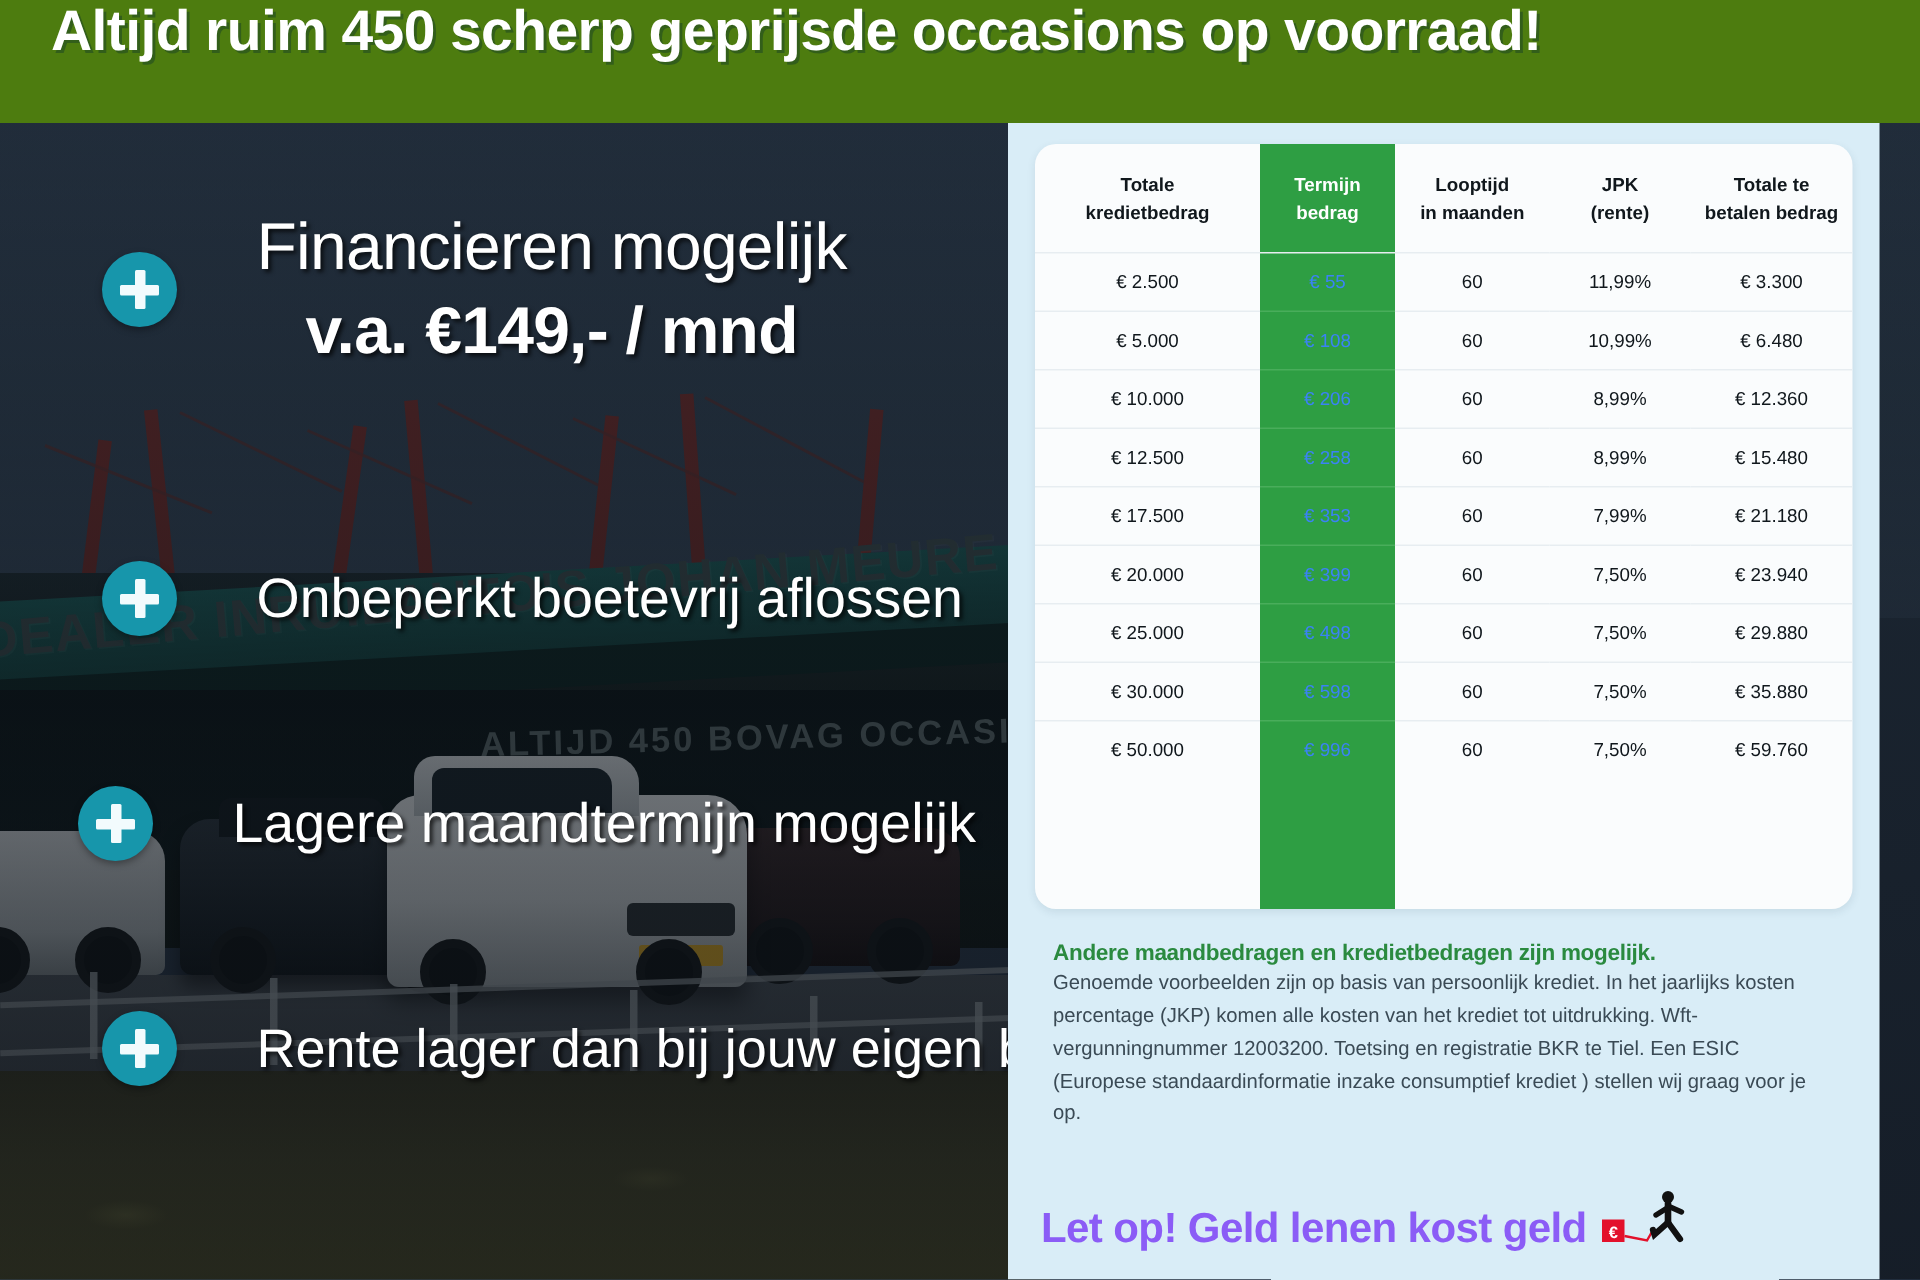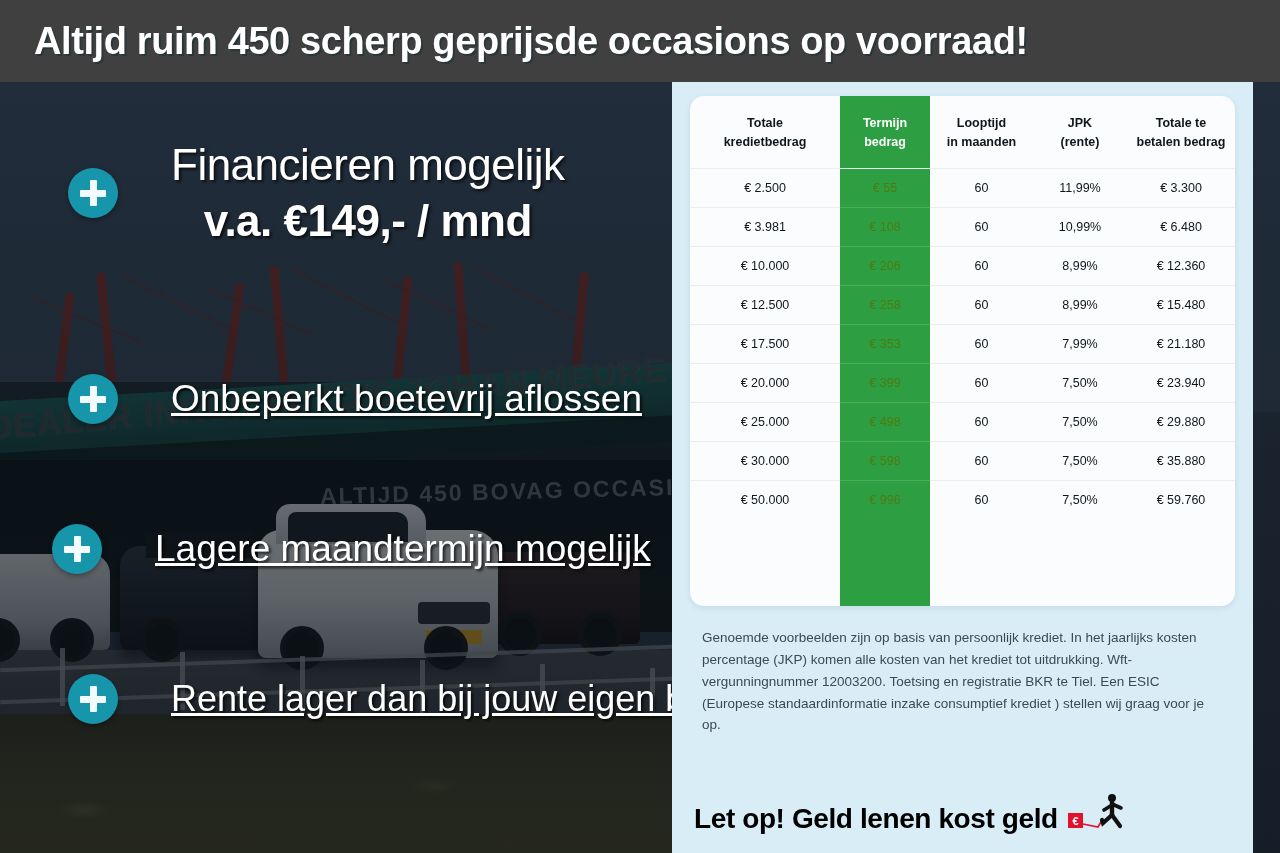--- a/index.html
+++ b/index.html
@@ -7,21 +7,21 @@
   html,body{ background:#1f2b3a; }
   body{
     font-family:"Liberation Sans", sans-serif;
     width:1280px; height:853px; overflow:hidden; position:relative;
   }
   .stage{ position:absolute; inset:0; width:1280px; height:853px; overflow:hidden; }
 
   
   .banner{
     position:absolute; left:0; top:0; width:1280px; height:82px;
-    background:#404040; display:flex; align-items:center;
+    background:#4d7c0f; display:flex; 
   }
   .banner-text{
     margin-left:34px;
     font-size:38px; font-weight:bold; color:#ffffff;
     letter-spacing:-0.4px; white-space:nowrap;
     text-shadow: 2px 2px 0 rgba(0,40,50,.35);
   }
 
   
   .photo{
@@ -156,21 +156,20 @@
     box-shadow:0 2px 5px rgba(0,0,0,.35);
   }
   .plus:before, .plus:after{
     content:""; position:absolute; background:#f2fbfd; border-radius:1px;
   }
   .plus:before{ left:50%; top:12px; width:7px; height:26px; margin-left:-3.5px; }
   .plus:after{ top:50%; left:12px; height:7px; width:26px; margin-top:-3.5px; }
   .btxt{
     margin-left:22px; color:#ffffff; font-size:37px; white-space:nowrap;
     text-shadow:2px 2px 3px rgba(0,0,0,.75);
-    text-decoration:underline;
   }
   .btxt.small{ font-size:36px; }
   .b1{ left:68px; top:58px; }
   .b1 .col{ margin-left:22px; }
   .b1 .line1{
     color:#fff; font-size:44px; white-space:nowrap; letter-spacing:-.5px;
     text-shadow:2px 2px 3px rgba(0,0,0,.7);
   }
   .b1 .line2{
     color:#fff; font-size:44px; font-weight:bold; white-space:nowrap;
@@ -203,21 +202,21 @@
   table.rate th{
     font-size:12.5px; font-weight:bold; color:#10171c;
     padding:18px 2px 16px; line-height:1.5; vertical-align:middle;
   }
   table.rate th.green-h{ color:#ffffff; }
   table.rate td{
     font-size:12.5px; color:#10171c; text-align:center;
     padding:12px 2px; border-top:1px solid #e7edf1;
   }
   table.rate td.green-c{
-    color:#4d7c0f; border-top:1px solid #49ad5b; position:relative;
+    color:#3b82f6; border-top:1px solid #49ad5b; position:relative;
   }
   table.rate tr:first-child td{ border-top:1px solid #e7edf1; }
   col.c1{ width:150px; } col.c2{ width:90px; }
   col.c3{ width:103px; } col.c4{ width:94px; } col.c5{ width:108px; }
 
   
   .disc{
     position:absolute; left:30px; top:545px; width:520px;
   }
   .disc-h{
@@ -225,21 +224,21 @@
     white-space:nowrap;
   }
   .disc-p{
     margin-top:0; font-size:13.5px; color:#3a4a55; line-height:1.62;
   }
   .warn{
     position:absolute; left:22px; bottom:18px; width:540px;
     display:flex; align-items:flex-end; gap:10px;
   }
   .warn-t{
-    font-size:28px; font-weight:bold; color:#000000; white-space:nowrap;
+    font-size:28px; font-weight:bold; color:#8b5cf6; white-space:nowrap;
     letter-spacing:-.4px;
   }
   .gl-icon{ width:60px; height:42px; position:relative; flex:0 0 60px; }
 </style>
 </head>
 <body>
 
 <div class="stage">
 
   <div class="banner">
@@ -371,21 +370,21 @@
         </thead>
         <tbody id="rate-body">
             <tr>
               <td>€ 2.500</td>
               <td class="green-c">€ 55</td>
               <td>60</td>
               <td>11,99%</td>
               <td>€ 3.300</td>
             </tr>
             <tr>
-              <td>€ 3.981</td>
+              <td>€ 5.000</td>
               <td class="green-c">€ 108</td>
               <td>60</td>
               <td>10,99%</td>
               <td>€ 6.480</td>
             </tr>
             <tr>
               <td>€ 10.000</td>
               <td class="green-c">€ 206</td>
               <td>60</td>
               <td>8,99%</td>
@@ -431,20 +430,21 @@
               <td class="green-c">€ 996</td>
               <td>60</td>
               <td>7,50%</td>
               <td>€ 59.760</td>
             </tr>
           </tbody>
       </table>
     </div>
 
     <div class="disc">
+      <div class="disc-h">Andere maandbedragen en kredietbedragen zijn mogelijk.</div>
       <div class="disc-p">Genoemde voorbeelden zijn op basis van persoonlijk krediet. In het jaarlijks kosten percentage (JKP) komen alle kosten van het krediet tot uitdrukking. Wft-vergunningnummer 12003200. Toetsing en registratie BKR te Tiel. Een ESIC (Europese standaardinformatie inzake consumptief krediet ) stellen wij graag voor je op.</div>
     </div>
 
     <div class="warn">
       <div class="warn-t">Let op! Geld lenen kost geld</div>
       <div class="gl-icon">
         <svg viewBox="0 0 60 42" width="60" height="42">
 
           <rect x="0" y="20" width="15" height="15" fill="#e3112b"></rect>
           <text x="7.5" y="32" font-size="11" font-family="Liberation Sans, sans-serif" fill="#ffffff" text-anchor="middle" font-weight="bold">€</text>

